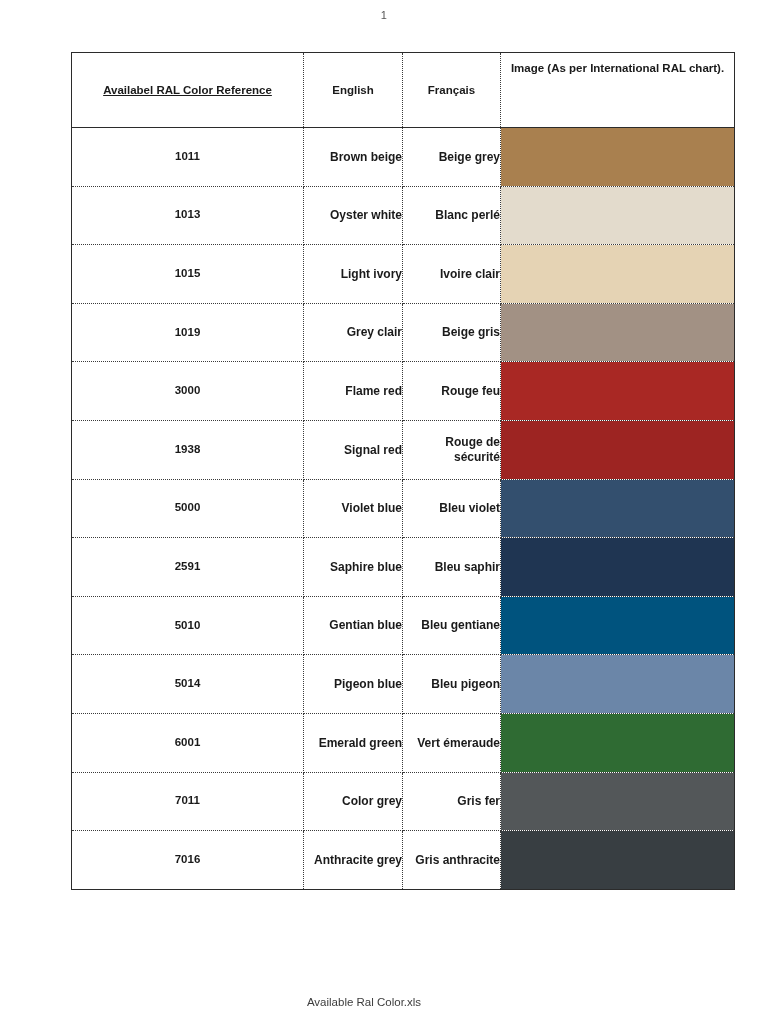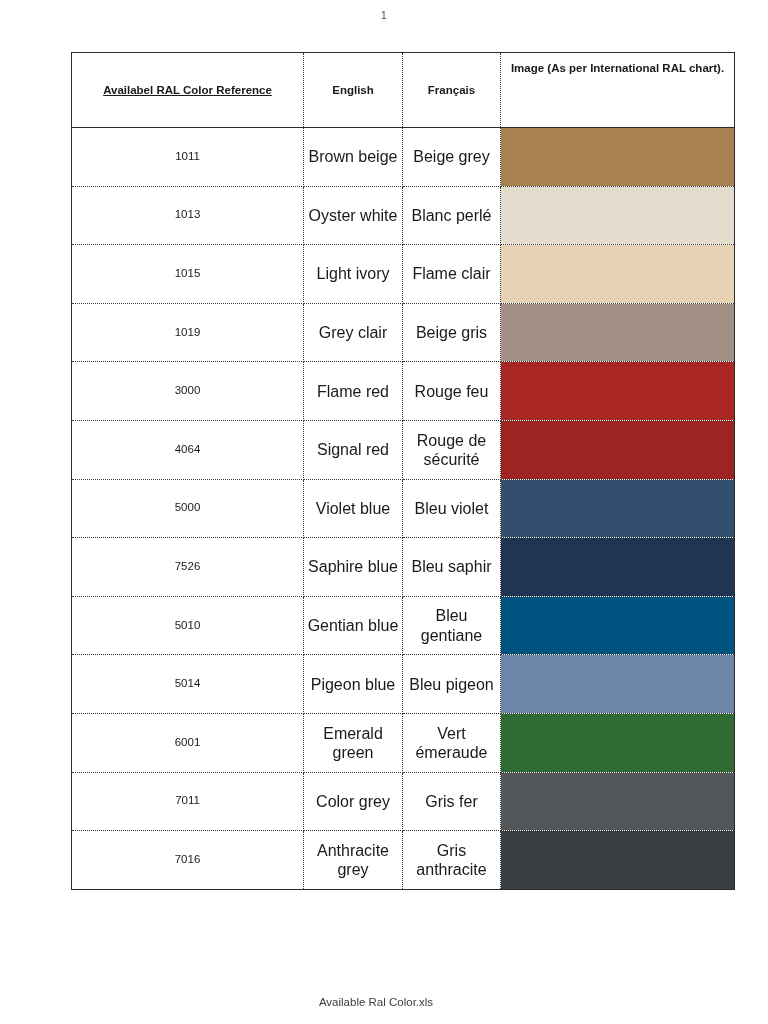--- a/index.html
+++ b/index.html
@@ -48,21 +48,21 @@
   table.ral col.c-en     { width: 99px; }
   table.ral col.c-fr     { width: 98px; }
   table.ral col.c-img    { width: 234px; }
 
   table.ral th, table.ral td {
     border-left: 1px dotted #3a3a3a;
     border-right: 1px dotted #3a3a3a;
     border-top: 1px dotted #3a3a3a;
     border-bottom: 1px dotted #3a3a3a;
     font-size: 11.5px;
-    font-weight: normal;
+    font-weight: bold;
     text-align: center;
     vertical-align: middle;
     padding: 0;
   }
   table.ral thead th {
     font-weight: bold;
     font-size: 11.5px;
     height: 62px;
     border-top: none;
     border-bottom: 1px solid #2b2b2b;
@@ -74,39 +74,39 @@
   table.ral thead th.img-head {
     vertical-align: top;
     padding-top: 8px;
     line-height: 1.3;
   }
   table.ral tbody td {
     height: 57.6px;
     line-height: 1.2;
   }
   table.ral tbody td.ref  { font-size: 11.5px; }
-  table.ral tbody td.name { font-size: 16px; }
+  table.ral tbody td.name { font-size: 12px; text-align: right; }
   table.ral tbody tr td:first-child { border-left: none; }
   table.ral tbody tr td:last-child  { border-right: none; }
   table.ral tbody tr:last-child td  { border-bottom: none; }
   td.swatch {
     padding: 0;
     border-left: none;
     border-right: none;
     border-top: none;
     border-bottom: none;
   }
   .swatch-fill {
     display: block;
     width: 100%;
     height: 57.6px;
   }
   .footer {
     position: absolute;
-    left: 12px;
+    left: 0;
     top: 996px;
     width: 728px;
     text-align: center;
     font-size: 11.5px;
     color: #3c3c3c;
   }
 </style>
 </head>
 <body>
 
@@ -143,21 +143,21 @@
             <td class="ref">1013</td>
             <td class="name">Oyster white</td>
             <td class="name">Blanc perlé</td>
             <td class="swatch">
               <span class="swatch-fill" style="background-color: rgb(227, 219, 204);"></span>
             </td>
           </tr>
           <tr>
             <td class="ref">1015</td>
             <td class="name">Light ivory</td>
-            <td class="name">Flame clair</td>
+            <td class="name">Ivoire clair</td>
             <td class="swatch">
               <span class="swatch-fill" style="background-color: rgb(229, 211, 180);"></span>
             </td>
           </tr>
           <tr>
             <td class="ref">1019</td>
             <td class="name">Grey clair</td>
             <td class="name">Beige gris</td>
             <td class="swatch">
               <span class="swatch-fill" style="background-color: rgb(162, 145, 132);"></span>
@@ -165,37 +165,37 @@
           </tr>
           <tr>
             <td class="ref">3000</td>
             <td class="name">Flame red</td>
             <td class="name">Rouge feu</td>
             <td class="swatch">
               <span class="swatch-fill" style="background-color: rgb(169, 40, 36);"></span>
             </td>
           </tr>
           <tr>
-            <td class="ref">4064</td>
+            <td class="ref">1938</td>
             <td class="name">Signal red</td>
             <td class="name">Rouge de sécurité</td>
             <td class="swatch">
               <span class="swatch-fill" style="background-color: rgb(157, 36, 34);"></span>
             </td>
           </tr>
           <tr>
             <td class="ref">5000</td>
             <td class="name">Violet blue</td>
             <td class="name">Bleu violet</td>
             <td class="swatch">
               <span class="swatch-fill" style="background-color: rgb(51, 79, 110);"></span>
             </td>
           </tr>
           <tr>
-            <td class="ref">7526</td>
+            <td class="ref">2591</td>
             <td class="name">Saphire blue</td>
             <td class="name">Bleu saphir</td>
             <td class="swatch">
               <span class="swatch-fill" style="background-color: rgb(31, 53, 82);"></span>
             </td>
           </tr>
           <tr>
             <td class="ref">5010</td>
             <td class="name">Gentian blue</td>
             <td class="name">Bleu gentiane</td>

